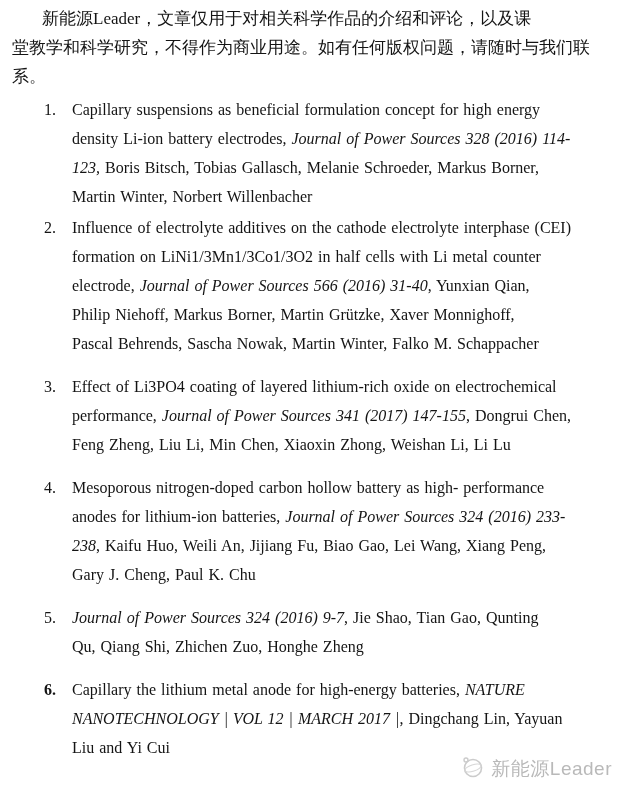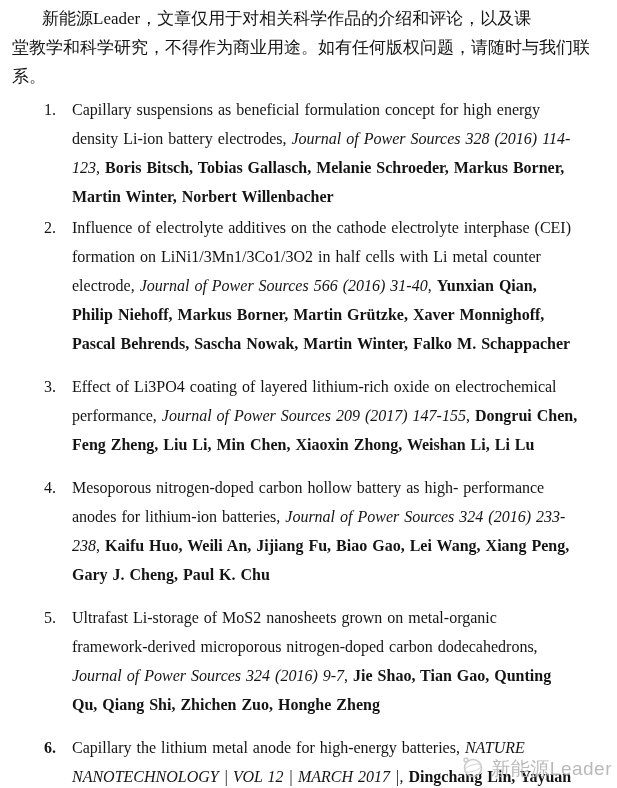--- a/index.html
+++ b/index.html
@@ -35,21 +35,21 @@
   }
   .ref-num.bold { font-weight: 700; }
   .ref-body {
     font-size: 16px;
     line-height: 29px;
     white-space: pre-wrap;
     word-spacing: 1px;
   }
   .seg-regular { font-style: normal; font-weight: 400; margin-top: 12px; }
   .seg-italic { font-style: italic; font-weight: 400; }
-  .seg-bold { font-style: normal; font-weight: 700; }
+  .seg-bold { font-style: normal; font-weight: 400; }
   .watermark {
     position: absolute;
     right: 5px;
     bottom: 4px;
     display: flex;
     align-items: center;
     gap: 5px;
     color: #aeaeae;
     opacity: 0.9;
   }
@@ -79,35 +79,33 @@
       <span class="ref-num">2.</span>
       <div class="ref-body"><span class="seg-regular">Influence of electrolyte additives on the cathode electrolyte interphase (CEI)
 formation on LiNi1/3Mn1/3Co1/3O2 in half cells with Li metal counter
 electrode, </span><span class="seg-italic">Journal of Power Sources 566 (2016) 31-40</span><span class="seg-regular">, </span><span class="seg-bold">Yunxian Qian,
 Philip Niehoff, Markus Borner, Martin Grützke, Xaver Monnighoff,
 Pascal Behrends, Sascha Nowak, Martin Winter, Falko M. Schappacher</span></div>
     </div>
     <div class="ref">
       <span class="ref-num">3.</span>
       <div class="ref-body"><span class="seg-regular">Effect of Li3PO4 coating of layered lithium-rich oxide on electrochemical
-performance, </span><span class="seg-italic">Journal of Power Sources 209 (2017) 147-155</span><span class="seg-regular">, </span><span class="seg-bold">Dongrui Chen,
+performance, </span><span class="seg-italic">Journal of Power Sources 341 (2017) 147-155</span><span class="seg-regular">, </span><span class="seg-bold">Dongrui Chen,
 Feng Zheng, Liu Li, Min Chen, Xiaoxin Zhong, Weishan Li, Li Lu</span></div>
     </div>
     <div class="ref">
       <span class="ref-num">4.</span>
       <div class="ref-body"><span class="seg-regular">Mesoporous nitrogen-doped carbon hollow battery as high- performance
 anodes for lithium-ion batteries, </span><span class="seg-italic">Journal of Power Sources 324 (2016) 233-
 238</span><span class="seg-regular">, </span><span class="seg-bold">Kaifu Huo, Weili An, Jijiang Fu, Biao Gao, Lei Wang, Xiang Peng,
 Gary J. Cheng, Paul K. Chu</span></div>
     </div>
     <div class="ref">
       <span class="ref-num">5.</span>
-      <div class="ref-body"><span class="seg-regular">Ultrafast Li-storage of MoS2 nanosheets grown on metal-organic
-framework-derived microporous nitrogen-doped carbon dodecahedrons,
-</span><span class="seg-italic">Journal of Power Sources 324 (2016) 9-7</span><span class="seg-regular">, </span><span class="seg-bold">Jie Shao, Tian Gao, Qunting
+      <div class="ref-body"><span class="seg-italic">Journal of Power Sources 324 (2016) 9-7</span><span class="seg-regular">, </span><span class="seg-bold">Jie Shao, Tian Gao, Qunting
 Qu, Qiang Shi, Zhichen Zuo, Honghe Zheng</span></div>
     </div>
     <div class="ref">
       <span class="ref-num bold">6.</span>
       <div class="ref-body"><span class="seg-regular">Capillary the lithium metal anode for high-energy batteries, </span><span class="seg-italic">NATURE
 NANOTECHNOLOGY | VOL 12 | MARCH 2017 |</span><span class="seg-regular">, </span><span class="seg-bold">Dingchang Lin, Yayuan
 Liu and Yi Cui</span></div>
     </div>
   </div>
 

